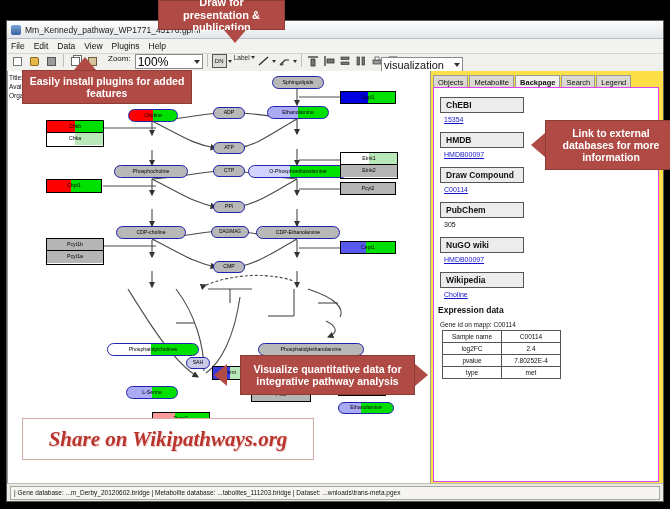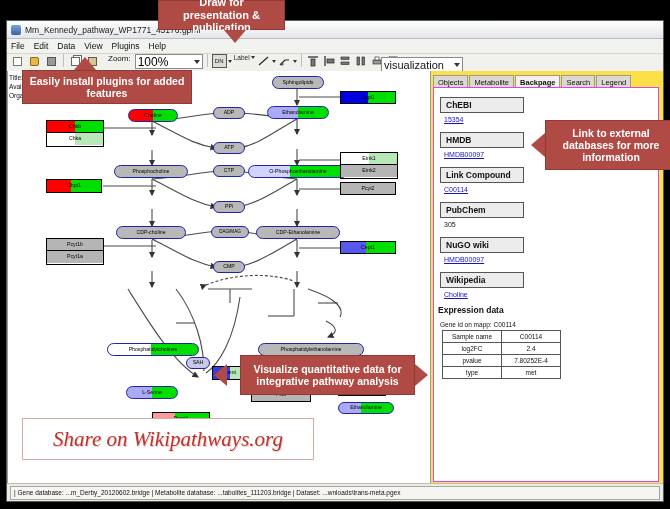--- a/index.html
+++ b/index.html
@@ -92,21 +92,21 @@
   .arrow-d{position:absolute;width:0;height:0;border-left:11px solid transparent;
            border-right:11px solid transparent;border-top:13px solid #b04a44;}
   .arrow-u{position:absolute;width:0;height:0;border-left:11px solid transparent;
            border-right:11px solid transparent;border-bottom:13px solid #b04a44;}
   .arrow-l{position:absolute;width:0;height:0;border-top:12px solid transparent;
            border-bottom:12px solid transparent;border-right:14px solid #b04a44;}
   .arrow-r{position:absolute;width:0;height:0;border-top:11px solid transparent;
            border-bottom:11px solid transparent;border-left:13px solid #b04a44;}
   .sharebox{position:absolute;left:22px;top:418px;width:290px;height:40px;background:#fff;
             border:1px solid #d6a9a6;display:flex;align-items:center;justify-content:center;}
-  .sharetxt{font-family:"Liberation Serif",serif;font-style:italic;font-weight:normal;
+  .sharetxt{font-family:"Liberation Serif",serif;font-style:italic;font-weight:bold;
             font-size:21px;color:#b8342c;text-shadow:1px 1px 0 #f0d0ce;}
 </style>
 </head>
 <body>
 
 <div id="root">
 
   <div class="win">
 
     <div class="titlebar">
@@ -355,21 +355,21 @@
         <div class="panelbox">
           <div class="dbentry">
             <span class="dbtitle">ChEBI</span>
             <a class="dblink" href="#">15354</a>
           </div>
           <div class="dbentry">
             <span class="dbtitle">HMDB</span>
             <a class="dblink" href="#">HMDB00097</a>
           </div>
           <div class="dbentry">
-            <span class="dbtitle">Link Compound</span>
+            <span class="dbtitle">Draw Compound</span>
             <a class="dblink" href="#">C00114</a>
           </div>
           <div class="dbentry">
             <span class="dbtitle">PubChem</span>
             <span class="dbplain">305</span>
           </div>
           <div class="dbentry">
             <span class="dbtitle">NuGO wiki</span>
             <a class="dblink" href="#">HMDB00097</a>
           </div>

